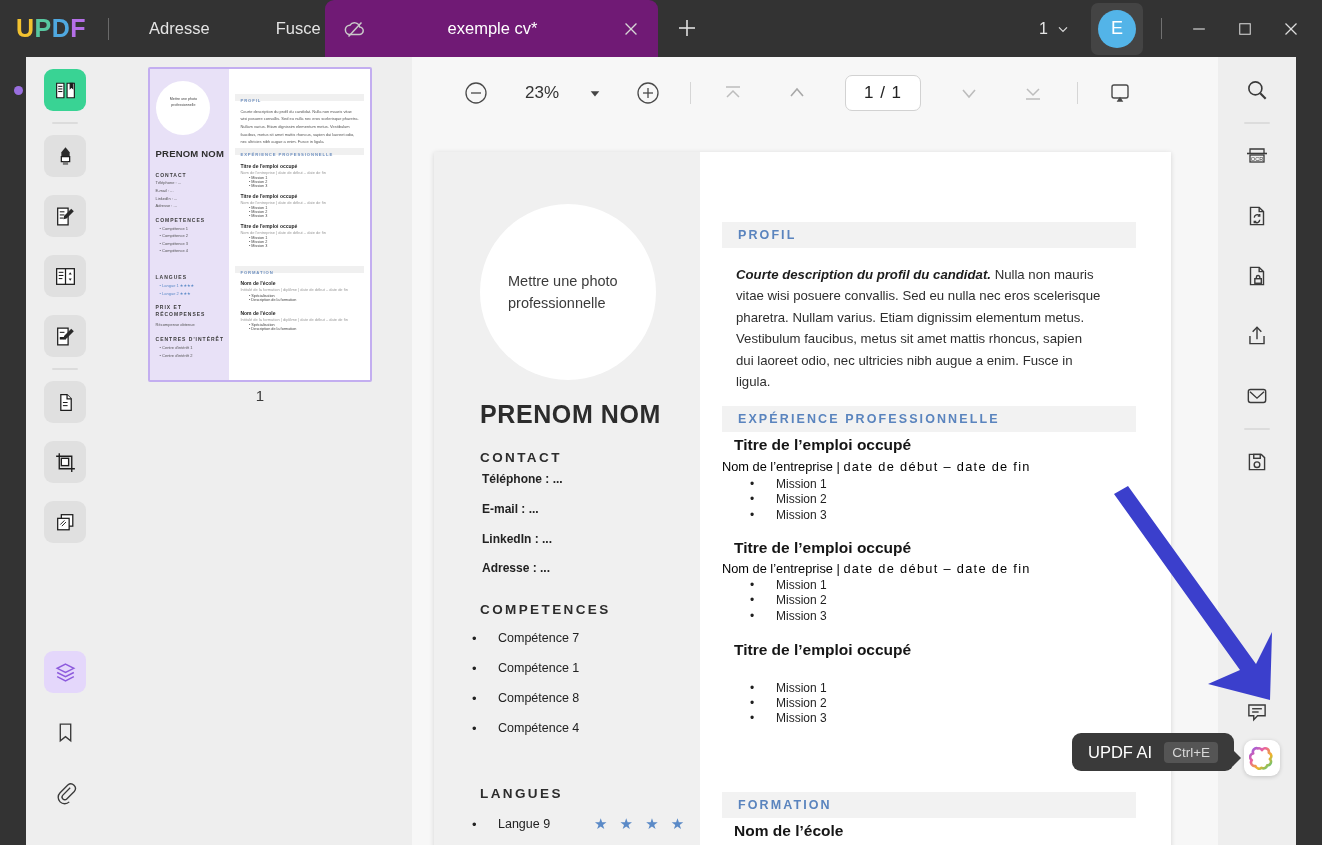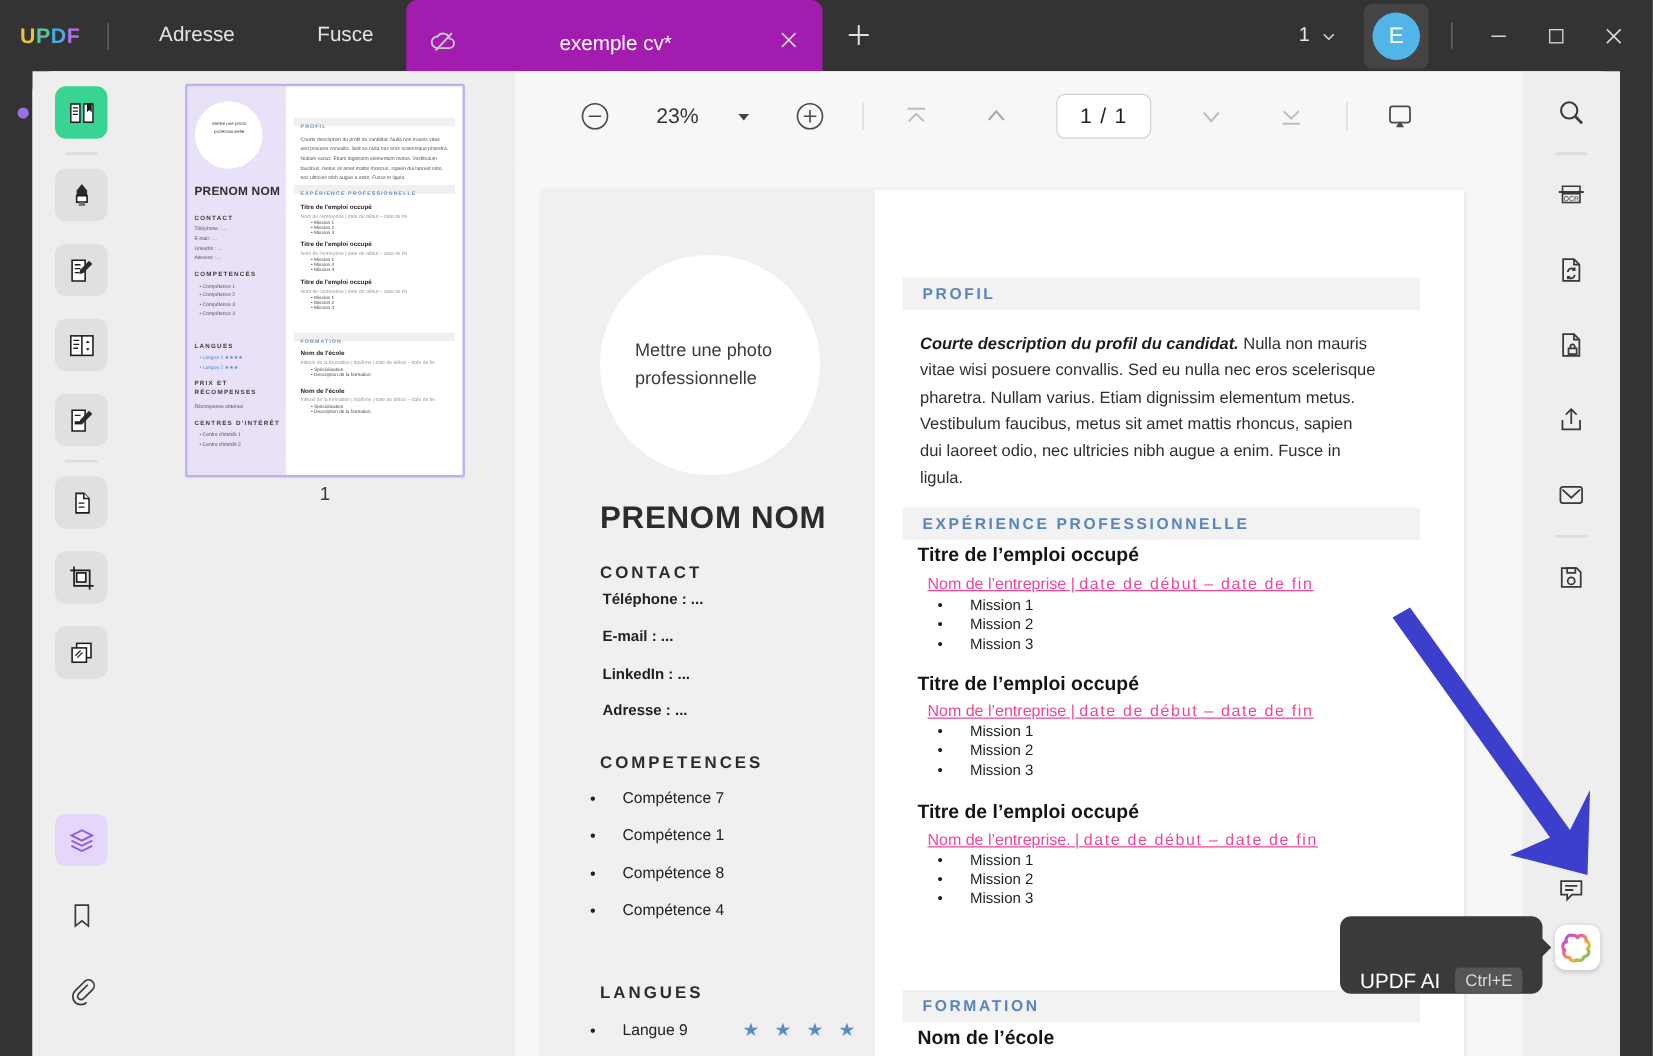--- a/index.html
+++ b/index.html
@@ -9,32 +9,32 @@
     font-family: "Liberation Sans", sans-serif;
     background: #333333;
   }
   #app { position: relative; width: 1322px; height: 845px; background: #333333; }
 
   
   .titlebar {
     position: absolute; left: 0; top: 0; width: 1322px; height: 57px;
     background: #333333; display: flex; align-items: center;
   }
-  .logo { margin-left: 16px; font-size: 17px; font-weight: bold; letter-spacing: .5px; }
+  .logo { margin-left: 16px; font-size: 25px; font-weight: bold; letter-spacing: .5px; }
   .logo .l1 { color: #f2c230; } .logo .l2 { color: #58c7a0; }
   .logo .l3 { color: #4fa8e0; } .logo .l4 { color: #b56fe8; }
   .tb-sep { width: 1px; height: 22px; background: #6a6a6a; margin: 0 22px; }
   .menu-item {
     color: #e4e4e4; font-size: 16.5px; padding: 6px 18px; border-radius: 5px;
     cursor: default; white-space: nowrap;
   }
   .tab {
     position: absolute; left: 325px; top: 0; width: 333px; height: 57px;
-    background: #a21caf; border-radius: 9px 9px 0 0;
-    display: flex; align-items: flex-end; padding: 12px 14px;
+    background: #701a75; border-radius: 9px 9px 0 0;
+    display: flex; align-items: center; padding: 0 14px;
   }
   .tab-ico { width: 24px; height: 24px; margin-left: 4px; flex: none; }
   .tab-title {
     flex: 1; text-align: center; color: #ffffff; font-size: 16.5px;
     white-space: nowrap; overflow: hidden; text-overflow: ellipsis; padding: 0 6px;
   }
   .tab-close { width: 26px; height: 26px; flex: none; display: flex; align-items: center; justify-content: center; }
   .plus-tab {
     position: absolute; left: 672px; top: 13px; width: 30px; height: 30px;
     display: flex; align-items: center; justify-content: center;
@@ -127,32 +127,32 @@
 
   .col-right { position: absolute; left: 266px; top: 0; right: 0; height: 100%; background: #ffffff; }
   .band {
     position: absolute; left: 22px; width: 414px; height: 26px; background: #f2f2f2;
     display: flex; align-items: center; padding-left: 16px;
   }
   .band span { font-size: 12.5px; font-weight: bold; color: #5a84be; letter-spacing: 2.1px; }
   .para { position: absolute; left: 36px; width: 366px; font-size: 13.2px; color: #2e2e2e; line-height: 1.62; }
   .para b { color: #1c1c1c; font-style: italic; }
   .jtitle { position: absolute; left: 34px; font-size: 15.5px; font-weight: bold; color: #151515; }
-  .jsub { position: absolute; left: 42px; font-size: 12.8px; color: #ec4899; text-decoration: underline; }
+  .jsub { position: absolute; left: 22px; font-size: 12.8px; color: #000000; }
   .jsub .sp { letter-spacing: 1.3px; }
   .mis { position: absolute; left: 76px; font-size: 12px; color: #1f1f1f; }
   .mis:before { content: "\2022"; position: absolute; left: -26px; font-size: 12px; }
 
   
   .arrow { position: absolute; left: 1100px; top: 470px; width: 200px; height: 260px; pointer-events: none; }
 
   
   .ai-tip {
-    position: absolute; left: 1072px; top: 733px; height: 62px;
-    background: #3a3a3a; border-radius: 9px; display: flex; align-items: flex-end;
+    position: absolute; left: 1072px; top: 733px; height: 38px;
+    background: #3a3a3a; border-radius: 9px; display: flex; align-items: center;
     padding: 0 16px; gap: 12px;
   }
   .ai-tip .lbl { color: #ffffff; font-size: 16.5px; }
   .ai-tip .kbd { background: #555555; color: #d8d8d8; font-size: 13.5px; padding: 3px 8px; border-radius: 4px; }
   .ai-tip:after {
     content: ""; position: absolute; right: -7px; top: 17px;
     border-top: 8px solid transparent; border-bottom: 8px solid transparent; border-left: 8px solid #3a3a3a;
   }
   .ai-btn {
     position: absolute; left: 1244px; top: 740px; width: 36px; height: 36px;
@@ -474,21 +474,20 @@
         <div class="mis" style="top:340px">Mission 2</div>
         <div class="mis" style="top:356px">Mission 3</div>
 
         <div class="jtitle" style="top:387px">Titre de l’emploi occupé</div>
         <div class="jsub" style="top:409px"><span>Nom de l’entreprise</span><span> | </span><span class="sp">date de début – date de fin</span></div>
         <div class="mis" style="top:426px">Mission 1</div>
         <div class="mis" style="top:441px">Mission 2</div>
         <div class="mis" style="top:457px">Mission 3</div>
 
         <div class="jtitle" style="top:489px">Titre de l’emploi occupé</div>
-        <div class="jsub" style="top:512px"><span>Nom de l’entreprise.</span><span> | </span><span class="sp">date de début – date de fin</span></div>
         <div class="mis" style="top:529px">Mission 1</div>
         <div class="mis" style="top:544px">Mission 2</div>
         <div class="mis" style="top:559px">Mission 3</div>
 
         <div class="band" style="top:640px">
           <span>FORMATION</span>
         </div>
         <div class="jtitle" style="top:670px">Nom de l’école</div>
       </div>
     </div>

